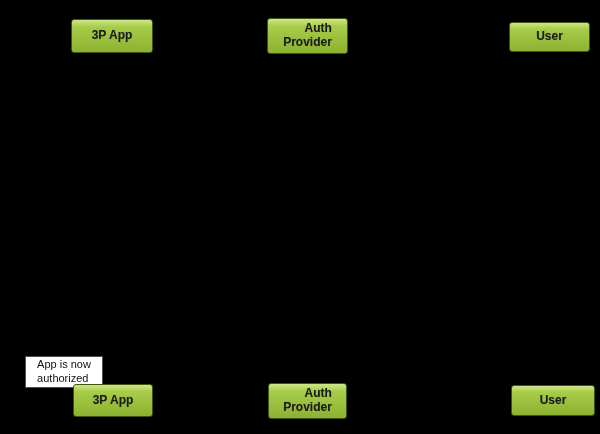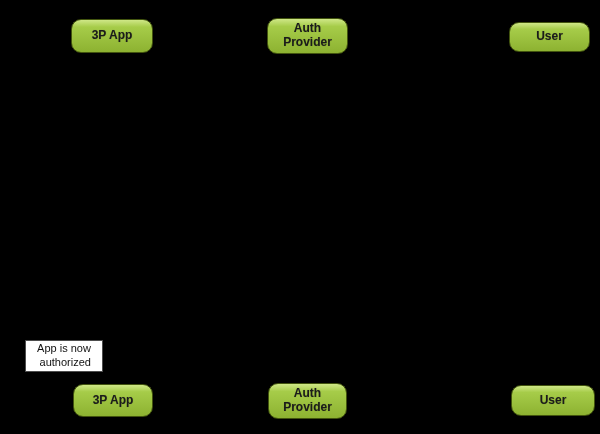--- a/index.html
+++ b/index.html
@@ -24,52 +24,52 @@
     height: 434px;
     background: var(--bg);
     overflow: hidden;
     font-family: "Liberation Sans", sans-serif;
   }
   .actor-box {
     position: absolute;
     display: flex;
     align-items: center;
     justify-content: center;
-    text-align: center;
+    text-align: right;
     box-sizing: border-box;
     border: 1px solid var(--box-border);
-    border-radius: 10px;
+    border-radius: 3px;
     background: linear-gradient(to bottom,
       var(--box-highlight) 0%,
       var(--box-top) 22%,
       var(--box-bottom) 100%);
     color: var(--box-text);
     font-weight: bold;
     font-size: 12px;
     line-height: 1.15;
     white-space: pre-line;
     text-shadow: 0 0 1px rgba(0,0,0,0.25);
   }
   .actor-top-3p     { left: 71px;  top: 19px;  width: 82px; height: 34px; }
   .actor-top-auth   { left: 267px; top: 18px;  width: 81px; height: 36px; }
   .actor-top-user   { left: 509px; top: 22px;  width: 81px; height: 30px; }
   .actor-bot-3p     { left: 73px;  top: 384px; width: 80px; height: 33px; }
   .actor-bot-auth   { left: 268px; top: 383px; width: 79px; height: 36px; }
   .actor-bot-user   { left: 511px; top: 385px; width: 84px; height: 31px; }
   .note-box {
     position: absolute;
     left: 25px;
-    top: 340px;
+    top: 356px;
     width: 78px;
     height: 32px;
     box-sizing: border-box;
     display: flex;
     align-items: center;
     justify-content: center;
-    text-align: right;
+    text-align: left;
     background: var(--note-bg);
     border: 1px solid var(--note-border);
     color: var(--note-text);
     font-size: 11px;
     line-height: 1.25;
     white-space: pre-line;
   }
 </style>
 </head>
 <body>

